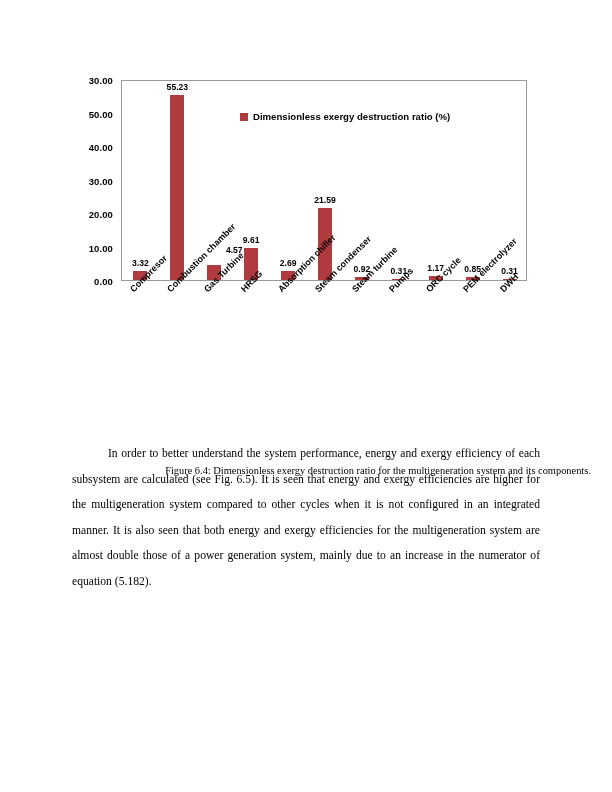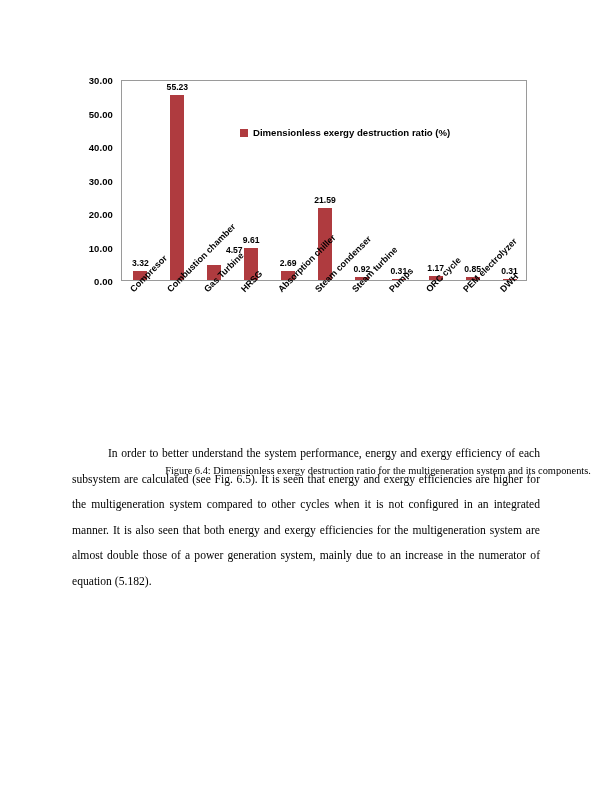--- a/index.html
+++ b/index.html
@@ -133,21 +133,20 @@
 
   
   .legend {
     position: absolute;
     left: 168px;
     top: 53px;
     display: flex;
     align-items: center;
     gap: 5px;
     font-family: "Liberation Sans", sans-serif;
-    margin-top: 16px;
   }
   .legend-swatch {
     width: 8px;
     height: 8px;
     background: #af3b3f;
     display: inline-block;
   }
   .legend-text {
     font-size: 9.6px;
     font-weight: bold;

